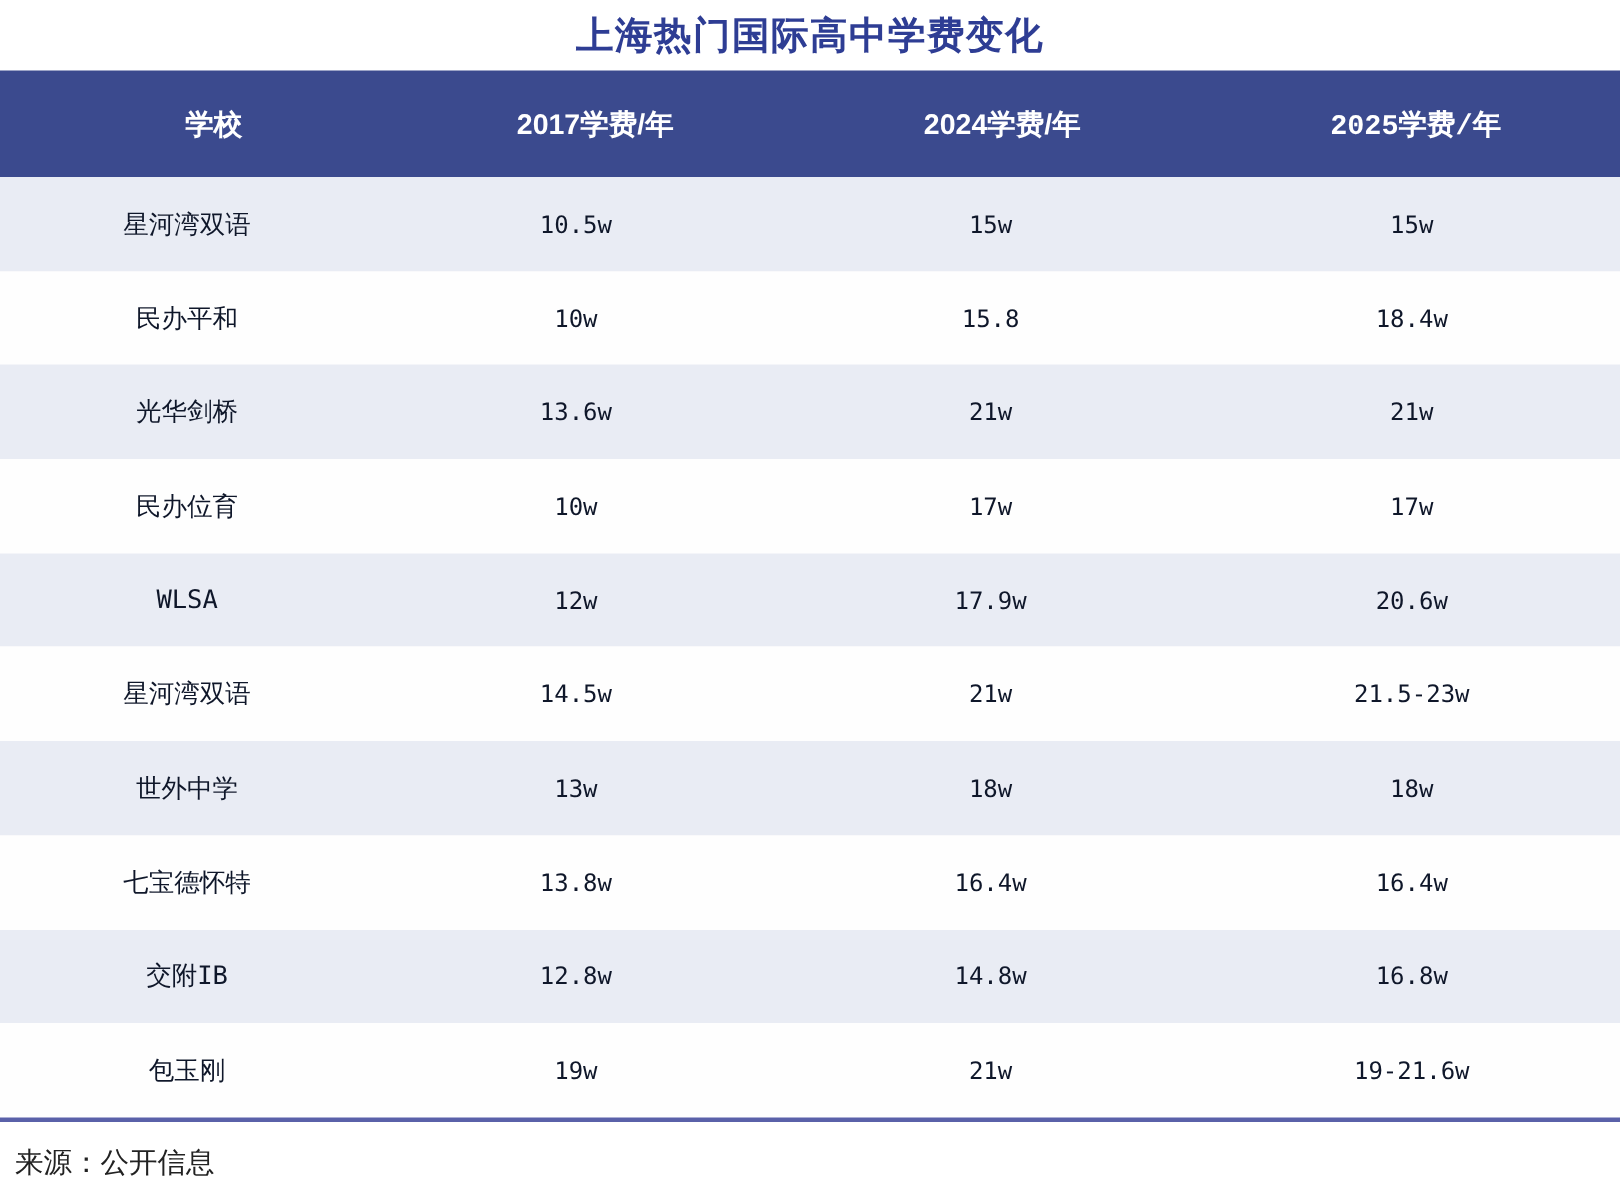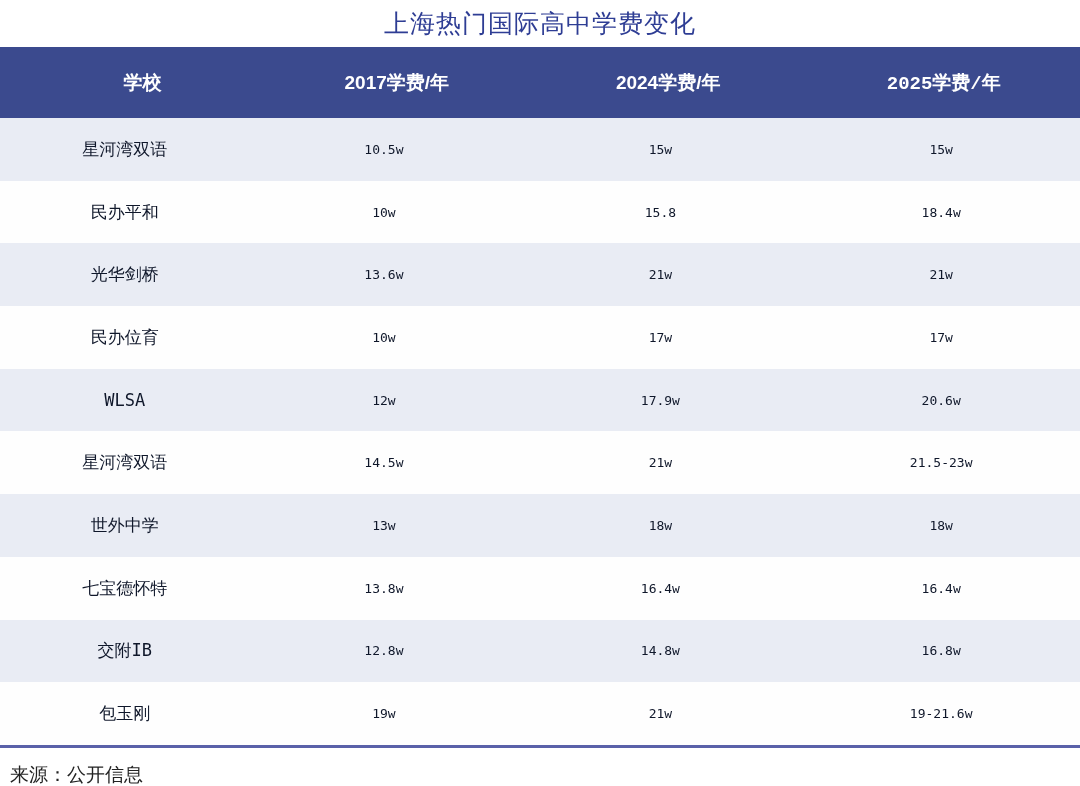--- a/index.html
+++ b/index.html
@@ -6,42 +6,42 @@
   .page{
     position:relative;
     width:1080px;height:786px;
     background:#ffffff;
     font-family:"Liberation Sans","DejaVu Sans",sans-serif;
     overflow:hidden;
   }
   .title{
     margin:0;height:47px;
     display:flex;align-items:center;justify-content:center;
-    font-size:25px;font-weight:normal;color:#2E3D94;
+    font-size:25px;font-weight:bold;color:#2E3D94;
     letter-spacing:1px;
   }
   .table{width:100%;}
   .thead{
     display:flex;height:71px;align-items:center;
     background:#3B4A8E;color:#ffffff;
     font-size:19px;font-weight:bold;padding-left:20px;
   }
   .tr{
     display:flex;height:62.7px;align-items:center;
     background:#fefefe;color:#0f172a;font-size:17px;
   }
   .tr.alt{background:#E9ECF4;}
   .th,.td{text-align:center;}
   .c0{width:23.1%;}
   .c1{width:24.9%;}
   .c2{width:26.3%;}
   .c3{width:25.7%;font-family:Liberation Mono, monospace;}
   .td{
     font-family:"DejaVu Sans Mono","DejaVu Sans",sans-serif;
-    font-size:13px;
+    font-size:16px;
   }
   .td.school{font-size:17px;}
   .bottom-rule{
     width:100%;height:3px;background:#5A61A9;
   }
   .source{
     margin:14px 0 0 10px;
     font-size:19px;color:#222222;
   }
 </style>

